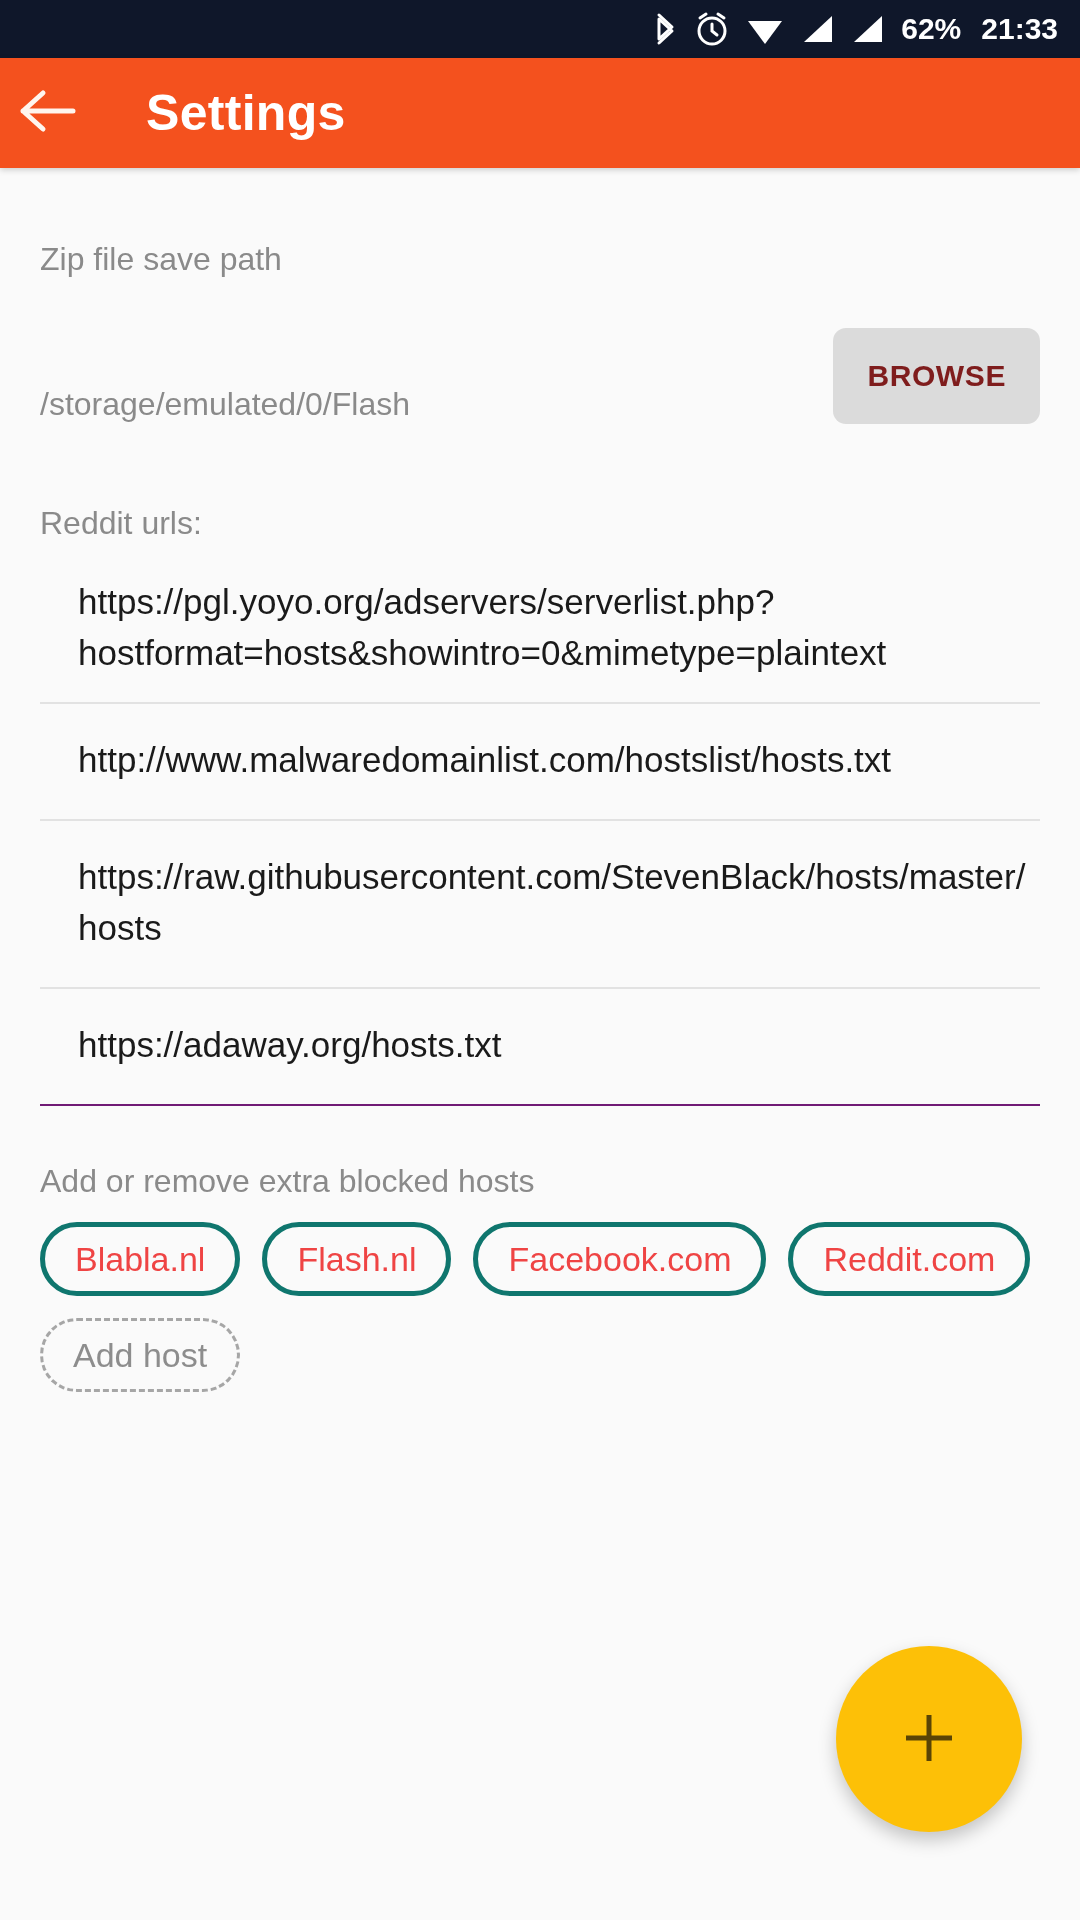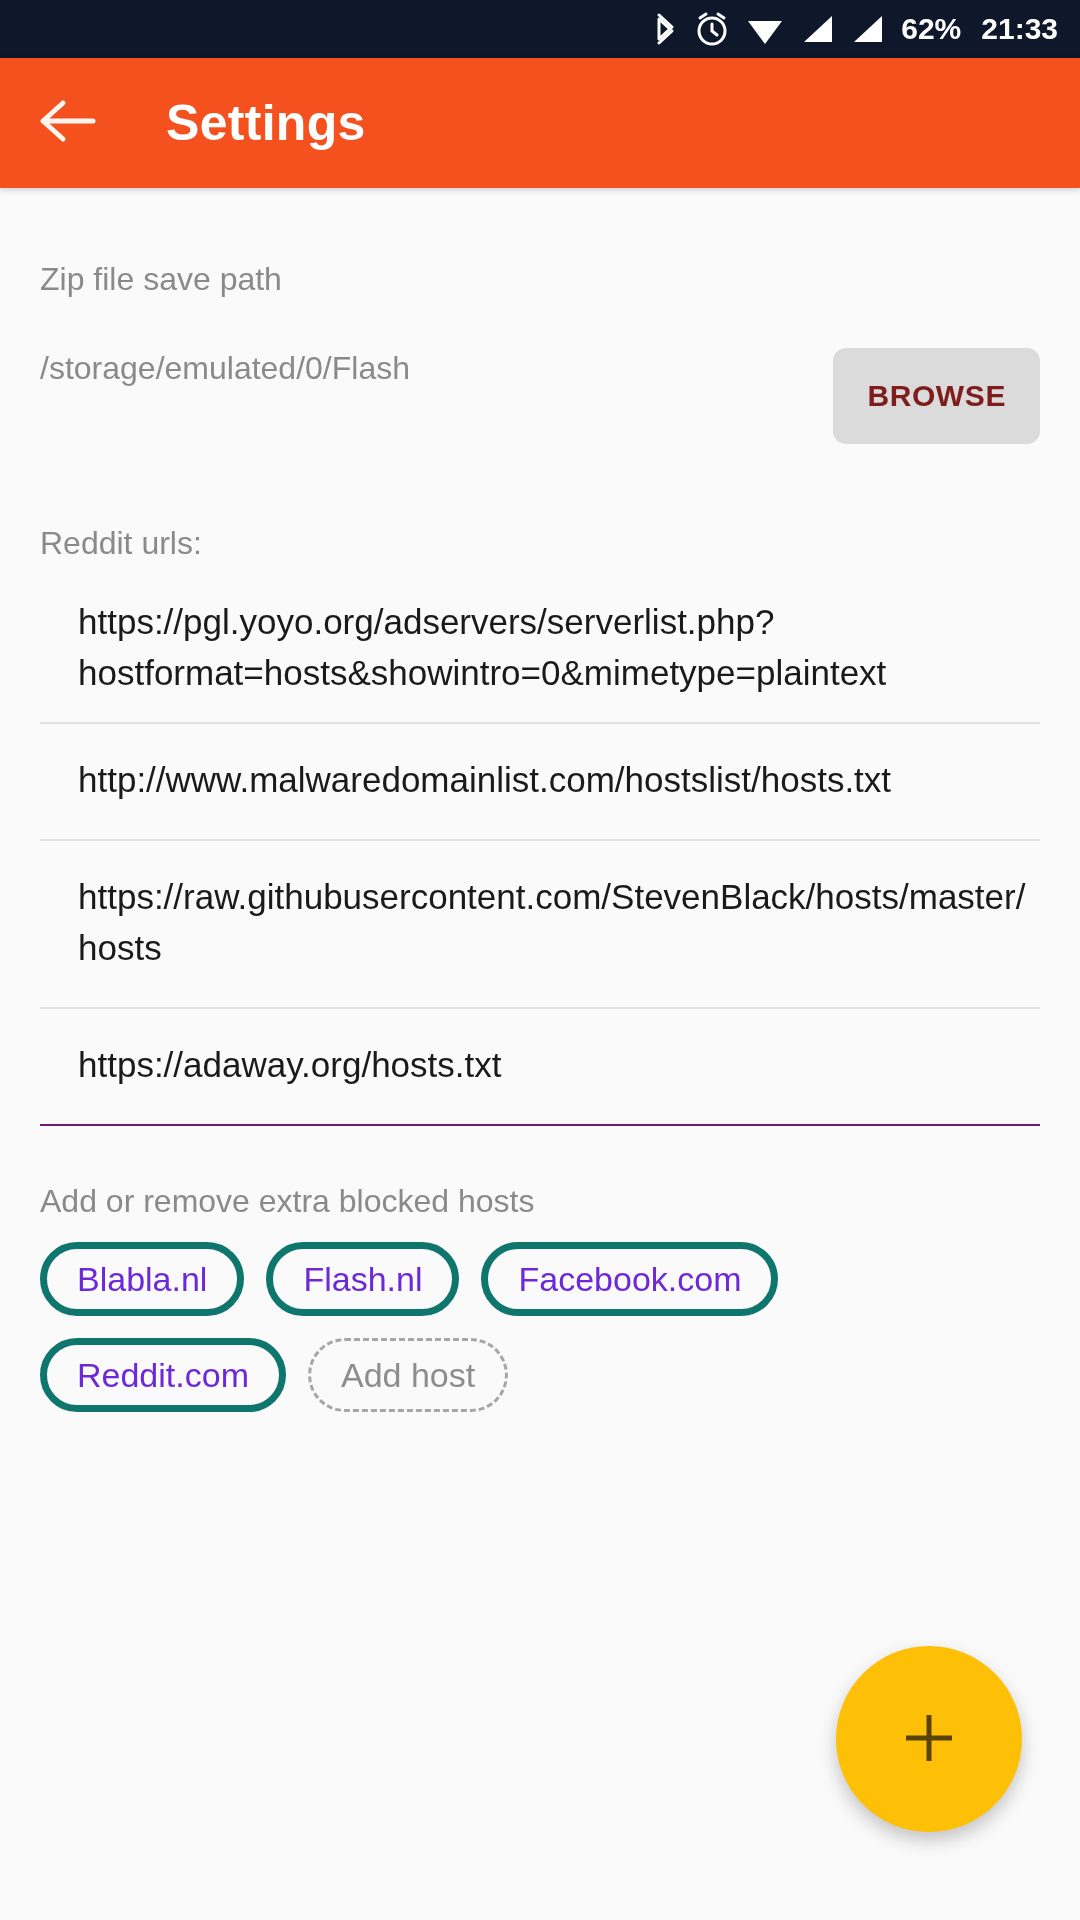--- a/index.html
+++ b/index.html
@@ -40,25 +40,25 @@
     font-size: 30px;
     font-weight: bold;
     letter-spacing: 0px;
     line-height: 40px;
   }
   .battery-text { margin-left: 2px; }
   .clock-text { margin-left: 6px; }
 
   
   .app-bar {
-    height: 130px;
+    height: 110px;
     background: #F4511E;
     display: flex;
     align-items: center;
-    padding-left: 36px;
+    padding-left: 16px;
     box-shadow: 0 2px 6px rgba(0,0,0,0.18);
     position: relative;
     z-index: 5;
   }
   .back-button {
     width: 64px;
     height: 64px;
     display: flex;
     align-items: center;
     justify-content: center;
@@ -82,21 +82,21 @@
     color: #8A8A8A;
     font-size: 32px;
     line-height: 38px;
   }
 
   .zip-label { margin-top: 72px; }
 
   .path-row {
     margin-top: 50px;
     display: flex;
-    align-items: flex-start;
+    align-items: flex-end;
     justify-content: space-between;
     min-height: 96px;
   }
   .path-value {
     color: #8A8A8A;
     font-size: 32px;
     line-height: 40px;
     flex: 1;
   }
   .browse-button {
@@ -139,23 +139,23 @@
     display: flex;
     flex-wrap: wrap;
     gap: 22px;
   }
   .chip {
     height: 74px;
     padding: 0 30px;
     display: inline-flex;
     align-items: center;
     justify-content: center;
-    border: 7px solid #0f766e;
+    border: 5px solid #0f766e;
     border-radius: 38px;
-    color: #6d28d9;
+    color: #ef4444;
     font-size: 34px;
     background: transparent;
     cursor: pointer;
     font-family: "Liberation Sans", sans-serif;
     white-space: nowrap;
   }
   .chip.add {
     border: 3px dashed #A6A6A6;
     color: #8D8D8D;
   }

